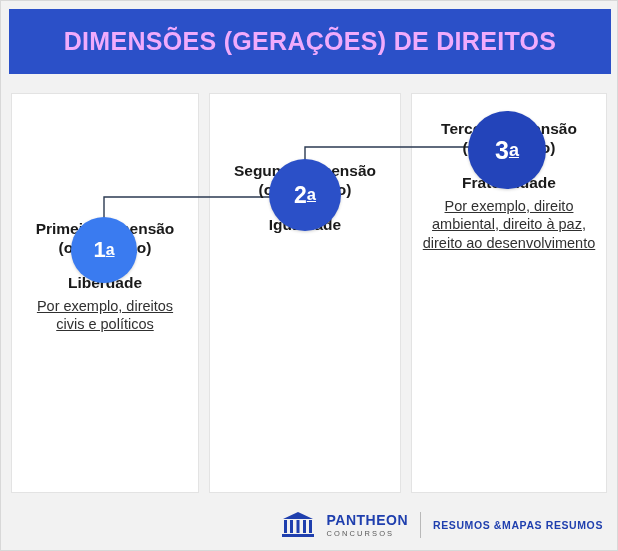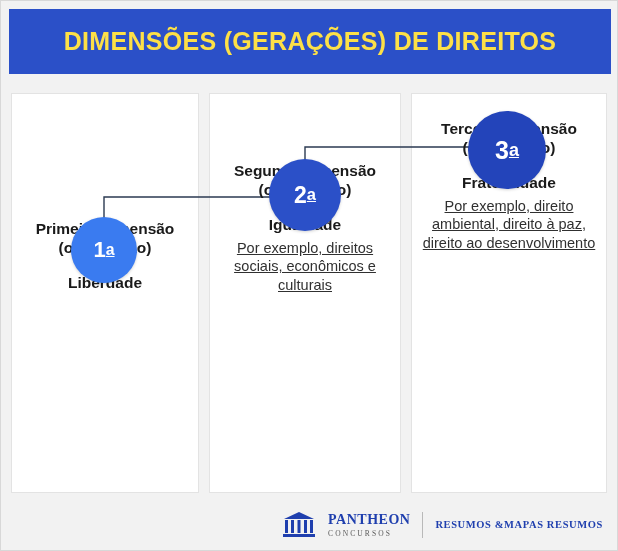--- a/index.html
+++ b/index.html
@@ -19,21 +19,21 @@
   #title-bar {
     position: absolute;
     left: 8px; top: 8px;
     width: 602px; height: 65px;
     background: #2b50c8;
     display: flex;
     align-items: center;
     justify-content: center;
   }
   #title-text {
-    color: #fde047;
+    color: #f0abfc;
     font-size: 25px;
     font-weight: bold;
     letter-spacing: 0.3px;
     text-align: center;
     font-family: "Liberation Sans", sans-serif;
   }
 
   
   .column {
     position: absolute;
@@ -115,21 +115,20 @@
   }
   .ord { text-decoration: underline; font-size: 0.72em; vertical-align: 0.45em; }
 
   
   #footer {
     position: absolute;
     right: 14px; bottom: 10px;
     display: flex;
     align-items: center;
     gap: 12px;
-    font-family: Liberation Serif, serif;
   }
   #logo-mark { width: 34px; height: 30px; }
   #logo-name {
     display: flex; flex-direction: column;
     line-height: 1;
   }
   #logo-name .big {
     font-size: 14px; font-weight: bold; color: #1f3fae;
     letter-spacing: 0.5px;
   }
@@ -164,29 +163,29 @@
     <polyline points="103,249 103,196 304,196" fill="none" stroke="#2b3a52" stroke-width="1.4"></polyline>
     <polyline points="304,194 304,146 506,146" fill="none" stroke="#2b3a52" stroke-width="1.4"></polyline>
   </svg>
 
   <div class="col-inner" id="col1-inner" style="left:10px; width:188px;">
     <div class="col-heading">
       <span>Primeira dimensão</span><br>
       <span>(ou geração)</span>
     </div>
     <div class="col-sub">Liberdade</div>
+    <div class="col-body">Por exemplo, direitos civis e políticos</div>
   </div>
 
   <div class="col-inner" id="col2-inner" style="left:208px; width:192px;">
     <div class="col-heading">
       <span>Segunda dimensão</span><br>
       <span>(ou geração)</span>
     </div>
     <div class="col-sub">Igualdade</div>
-    <div class="col-body">Por exemplo, direitos sociais, econômicos e culturais</div>
   </div>
 
   <div class="col-inner" id="col3-inner" style="left:410px; width:196px;">
     <div class="col-heading">
       <span>Terceira dimensão</span><br>
       <span>(ou geração)</span>
     </div>
     <div class="col-sub">Fraternidade</div>
     <div class="col-body">Por exemplo, direito ambiental, direito à paz, direito ao desenvolvimento</div>
   </div>

